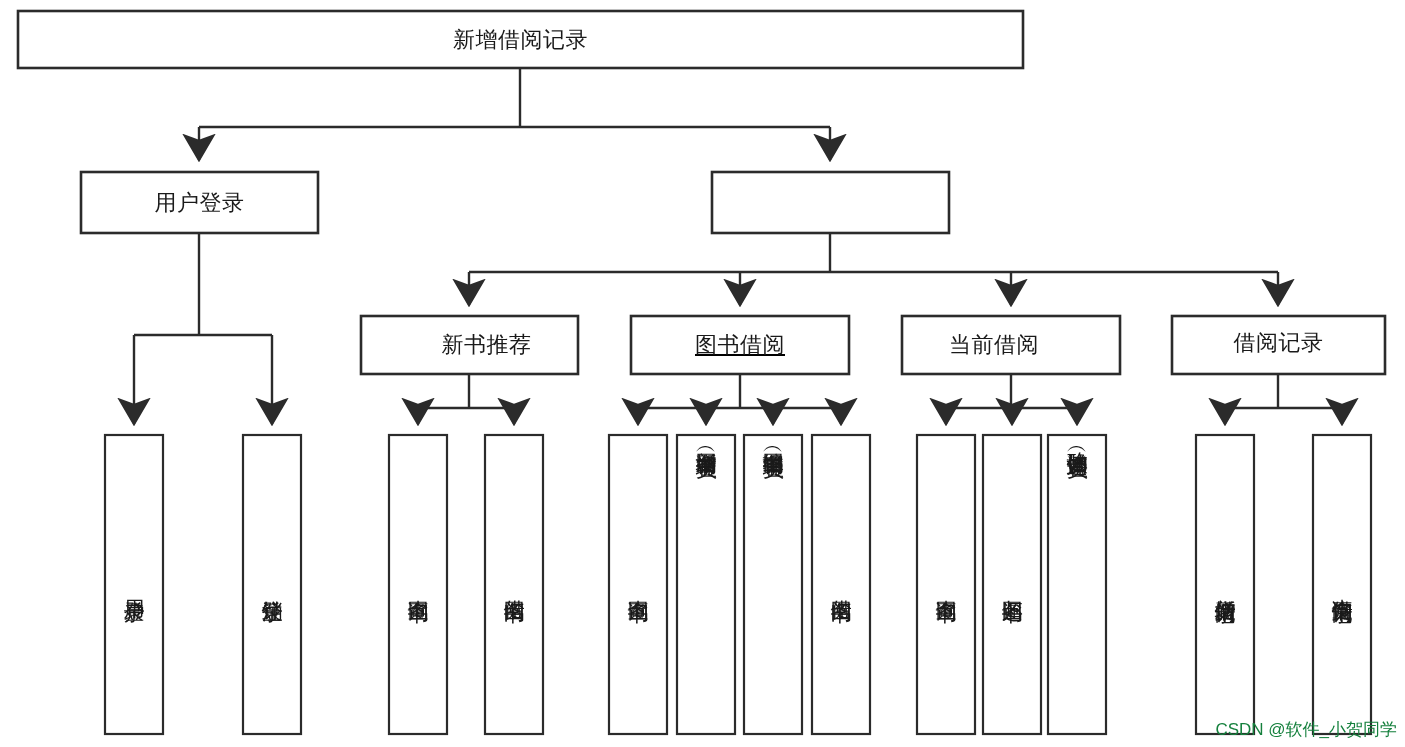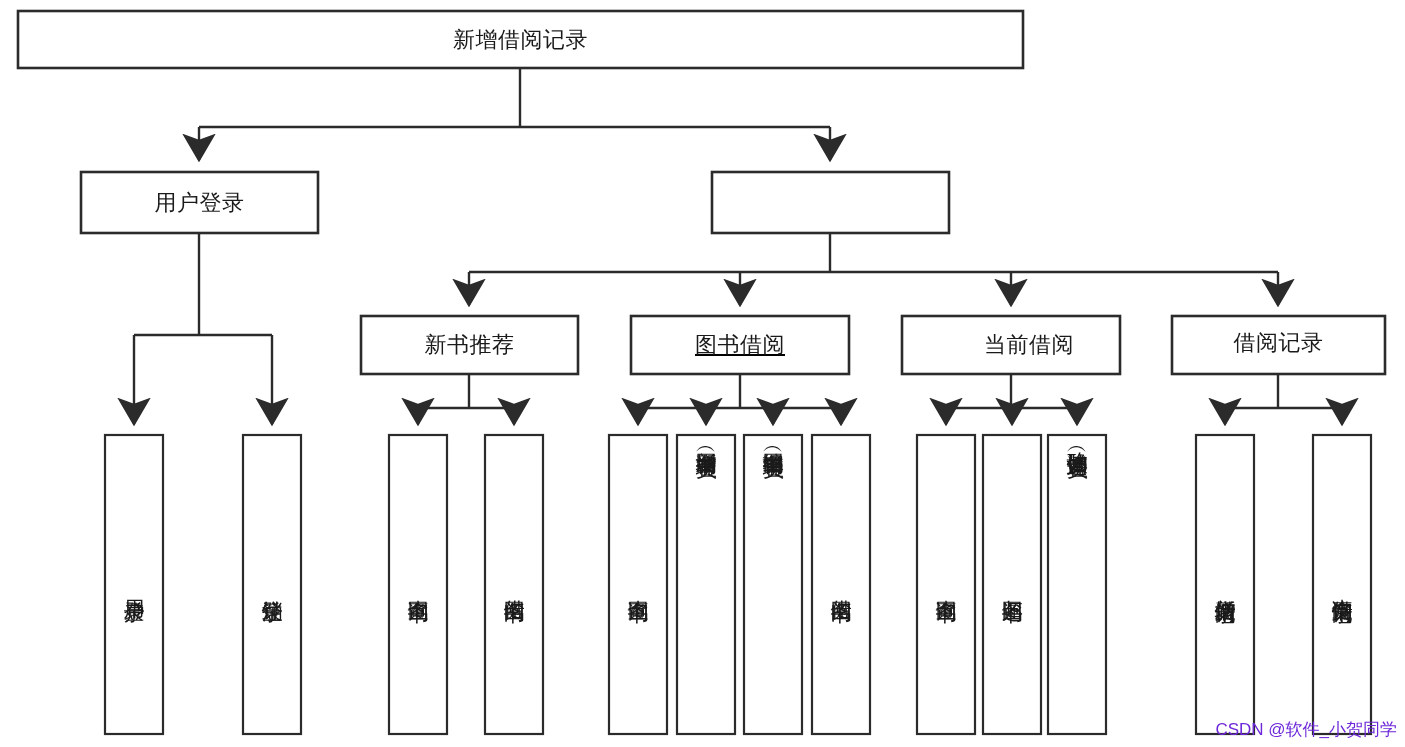--- a/index.html
+++ b/index.html
@@ -76,21 +76,21 @@
     color: #1a1a1a;
     letter-spacing: 0.5px;
     white-space: nowrap;
   }
   .watermark {
     position: absolute;
     right: 8px;
     bottom: 6px;
     font-family: "Liberation Sans", "DejaVu Sans", sans-serif;
     font-size: 17px;
-    color: #6d28d9;
+    color: #15803d;
     white-space: nowrap;
     pointer-events: none;
   }
 </style>
 </head>
 <body>
 
 <div id="diagram-root">
 
   <svg class="diagram-canvas" viewBox="0 0 1405 747">
@@ -176,29 +176,29 @@
 
   <div class="box-label-wrap" style="left:18px; top:11px; width:1005px; height:57px;">
     <span class="box-label-text">新增借阅记录</span>
   </div>
 
   <div class="box-label-wrap" style="left:81px; top:172px; width:237px; height:61px;">
     <span class="box-label-text">用户登录</span>
   </div>
 
 
-  <div class="box-label-wrap" style="left:361px; top:316px; width:217px; height:58px;">
+  <div class="box-label-wrap" style="left:378px; top:316px; width:217px; height:58px;">
     <span class="box-label-text">新书推荐</span>
   </div>
 
   <div class="box-label-wrap" style="left:631px; top:316px; width:218px; height:58px;text-decoration:underline;">
     <span class="box-label-text">图书借阅</span>
   </div>
 
-  <div class="box-label-wrap" style="left:902px; top:316px; width:184px; height:58px;padding-left:35px;">
+  <div class="box-label-wrap" style="left:902px; top:316px; width:184px; height:58px;">
     <span class="box-label-text">当前借阅</span>
   </div>
 
   <div class="box-label-wrap" style="left:1172px; top:316px; width:213px; height:54px;">
     <span class="box-label-text">借阅记录</span>
   </div>
 
   <div class="leaf-label-wrap" style="left:105px; top:435px; width:58px; height:299px;">
     <span class="leaf-label-text">用户登录</span>
   </div>

